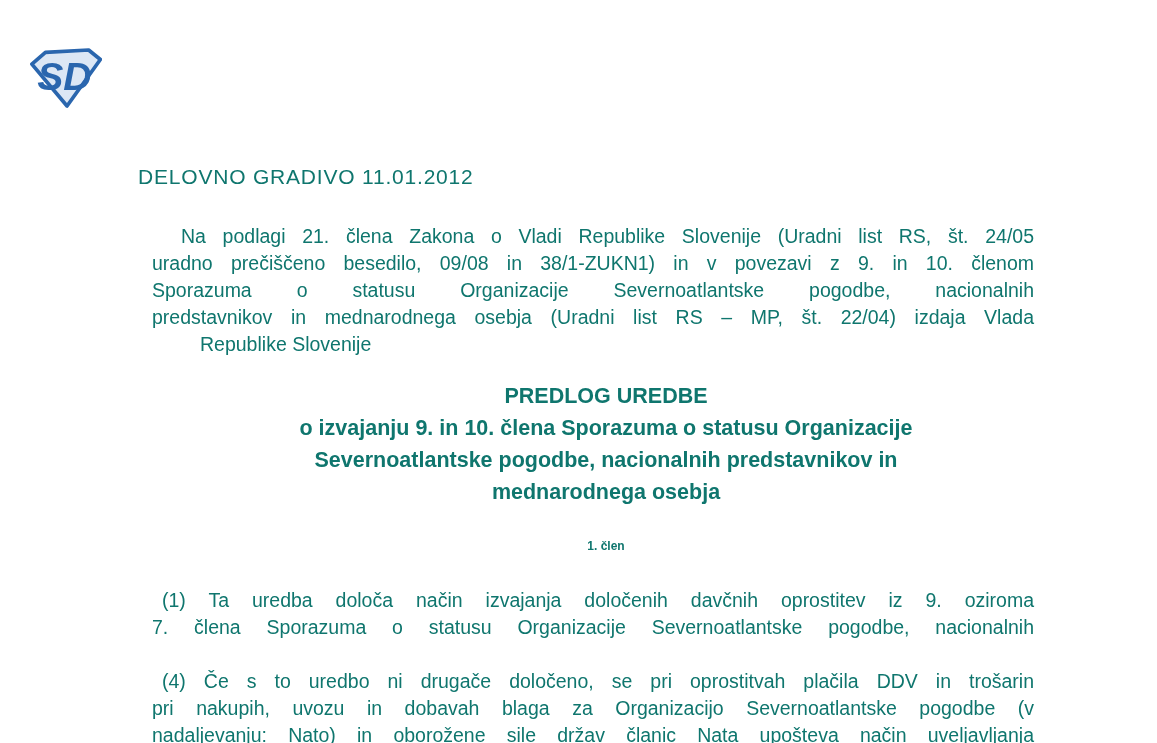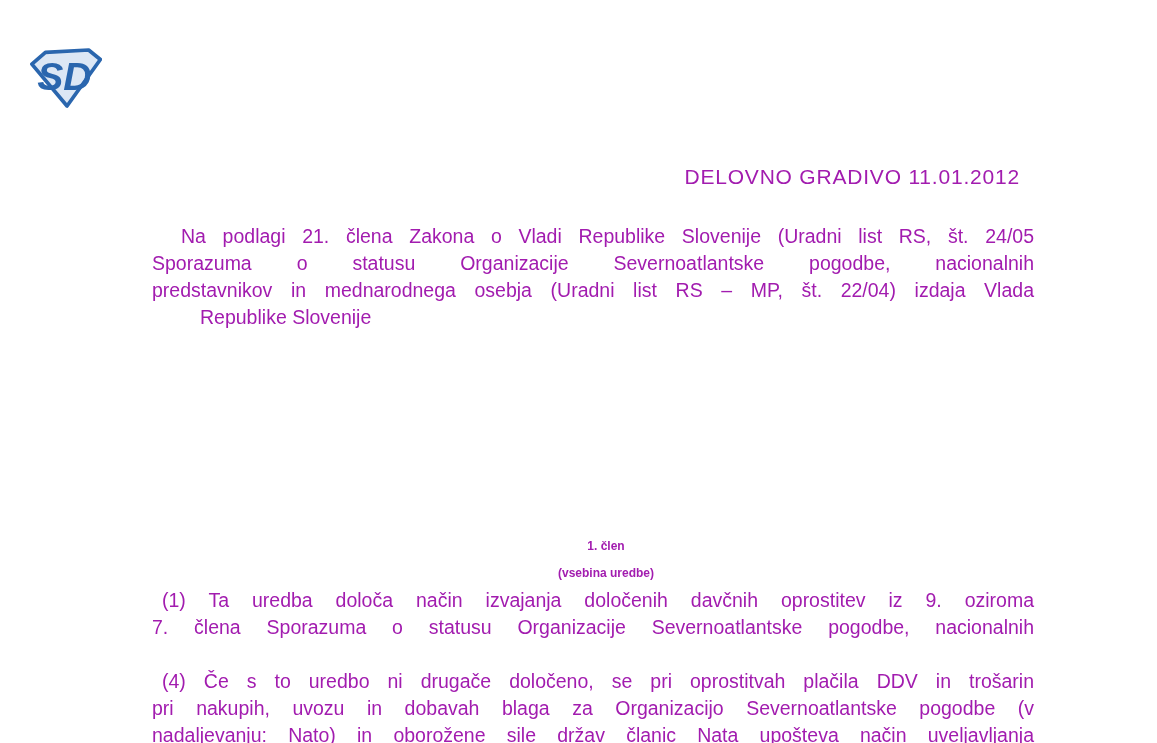--- a/index.html
+++ b/index.html
@@ -3,35 +3,35 @@
 <meta charset="utf-8">
 <style>
   html, body { margin: 0; padding: 0; background: #ffffff; }
   .page {
     position: relative;
     width: 1157px;
     height: 743px;
     background: #ffffff;
     overflow: hidden;
     font-family: "Liberation Sans", sans-serif;
-    color: #a21caf;
+    color: #0f766e;
   }
   .logo {
     position: absolute;
     left: 30px;
     top: 48px;
     width: 72px;
     height: 60px;
   }
   .header-line {
     position: absolute;
     left: 138px;
     top: 163px;
     width: 882px;
-    text-align: right;
+    text-align: left;
     font-size: 21px;
     line-height: 27px;
     letter-spacing: 0.8px;
   }
   .col {
     position: absolute;
     left: 152px;
     width: 882px;
     box-sizing: border-box;
   }
@@ -80,29 +80,35 @@
 
   <svg class="logo" viewBox="0 0 70 58" xmlns="http://www.w3.org/2000/svg">
     <path d="M1.8 15.5 L15 4 L57 1.8 L68.4 11 L36 56.2 Z" fill="#dce7f5" stroke="#2a66ae" stroke-width="3.6" stroke-linejoin="round"></path>
     <text class="logo-letters" x="7" y="41" font-size="38" fill="#2a66ae">SD</text>
   </svg>
 
   <div class="header-line">DELOVNO GRADIVO 11.01.2012</div>
 
   <div class="col" style="top:223px">
     <div class="line jl indent29">Na podlagi 21. člena Zakona o Vladi Republike Slovenije (Uradni list RS, št. 24/05</div>
+    <div class="line jl">uradno prečiščeno besedilo, 09/08 in 38/1-ZUKN1) in v povezavi z 9. in 10. členom</div>
     <div class="line jl">Sporazuma o statusu Organizacije Severnoatlantske pogodbe, nacionalnih</div>
     <div class="line jl">predstavnikov in mednarodnega osebja (Uradni list RS – MP, št. 22/04) izdaja Vlada</div>
     <div class="line ll">Republike Slovenije</div>
   </div>
 
+  <div class="col" style="top:380px">
+    <div class="title-line">PREDLOG UREDBE</div>
+    <div class="title-line">o izvajanju 9. in 10. člena Sporazuma o statusu Organizacije</div>
+    <div class="title-line">Severnoatlantske pogodbe, nacionalnih predstavnikov in</div>
+    <div class="title-line">mednarodnega osebja</div>
+  </div>
 
   <div class="col" style="top:533px">
     <div class="article-line">1. člen</div>
-    <div class="article-line">(vsebina uredbe)</div>
   </div>
 
   <div class="col" style="top:587px">
     <div class="line jl indent10">(1) Ta uredba določa način izvajanja določenih davčnih oprostitev iz 9. oziroma</div>
     <div class="line jl">7. člena Sporazuma o statusu Organizacije Severnoatlantske pogodbe, nacionalnih</div>
   </div>
 
   <div class="col" style="top:668px">
     <div class="line jl indent10">(4) Če s to uredbo ni drugače določeno, se pri oprostitvah plačila DDV in trošarin</div>
     <div class="line jl">pri nakupih, uvozu in dobavah blaga za Organizacijo Severnoatlantske pogodbe (v</div>

